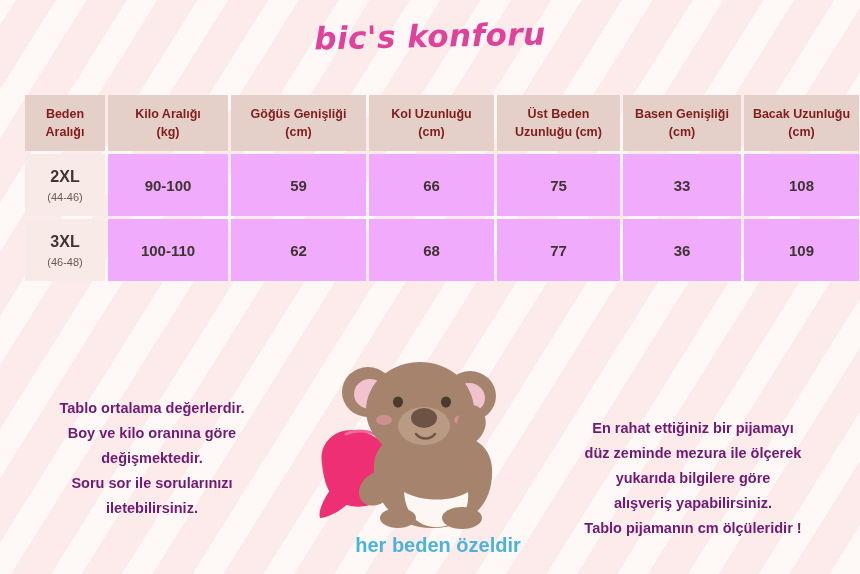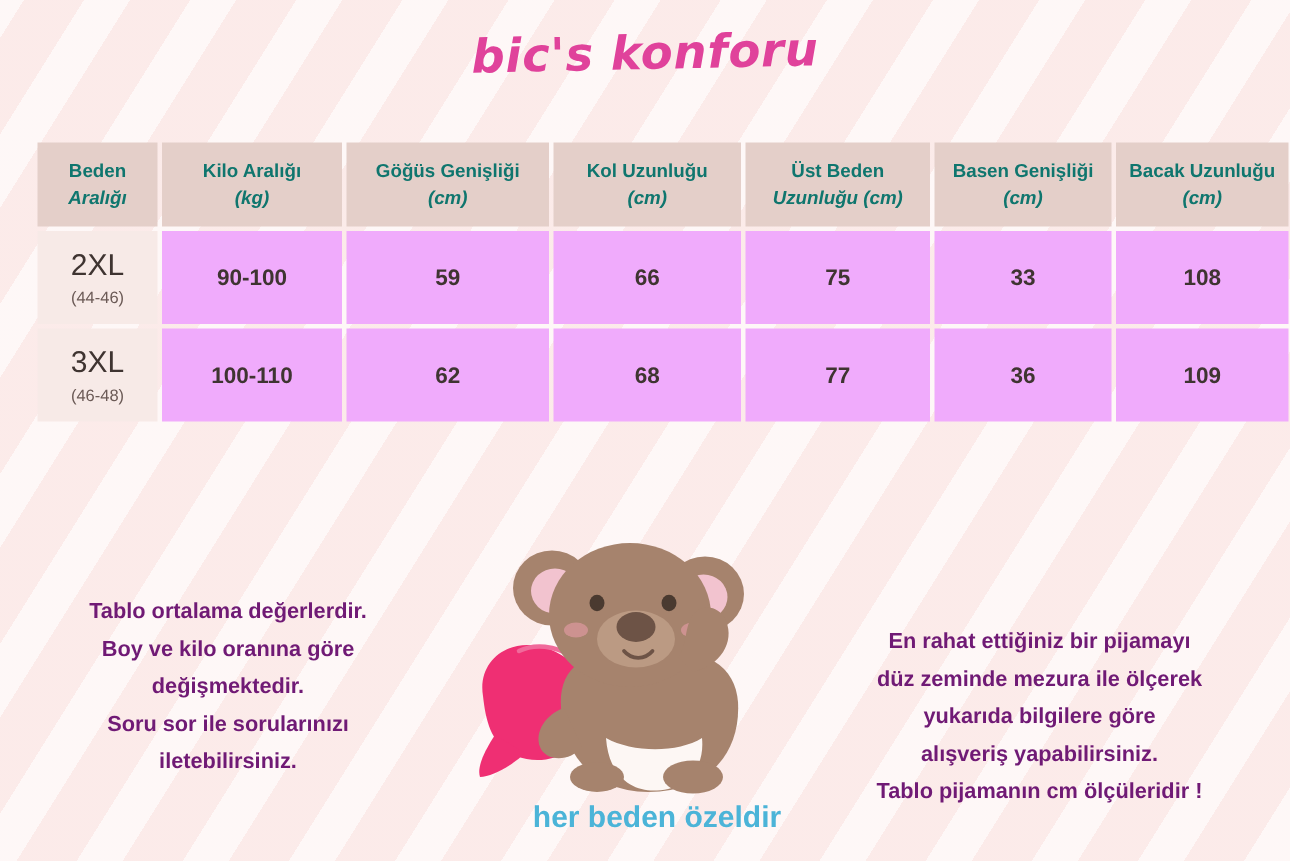--- a/index.html
+++ b/index.html
@@ -56,21 +56,21 @@
     position: absolute;
     top: 92px;
     left: 22px;
     width: 816px;
     border-collapse: separate;
     border-spacing: 3px;
     table-layout: fixed;
   }
   .size-table th {
     background: #e4cfc9;
-    color: #0f766e;
+    color: #7f1d1d;
     font-size: 12.5px;
     font-weight: bold;
     padding: 10px 4px;
     line-height: 1.45;
     text-align: center;
     vertical-align: middle;
     height: 56px;
   }
   .size-table td {
     background: #f0abfc;
@@ -82,32 +82,32 @@
     height: 62px;
     padding: 4px;
   }
   .size-table td.size-cell {
     background: #f7eae7;
     font-size: 15px;
     line-height: 1.3;
   }
   .size-cell .size-main {
     display: block;
-    font-size: 20px;
-    font-weight: normal;
+    font-size: 16px;
+    font-weight: bold;
     color: #3f3431;
   }
   .size-cell .size-sub {
     display: block;
     font-size: 11px;
     font-weight: normal;
     color: #6b5a56;
     margin-top: 2px;
   }
-  .th-unit { font-weight: bold; font-style: italic; }
+  .th-unit { font-weight: bold; }
 
   
   col.c0 { width: 80px; }
   col.c1 { width: 120px; }
   col.c2 { width: 135px; }
   col.c3 { width: 125px; }
   col.c4 { width: 123px; }
   col.c5 { width: 118px; }
   col.c6 { width: 115px; }
 

